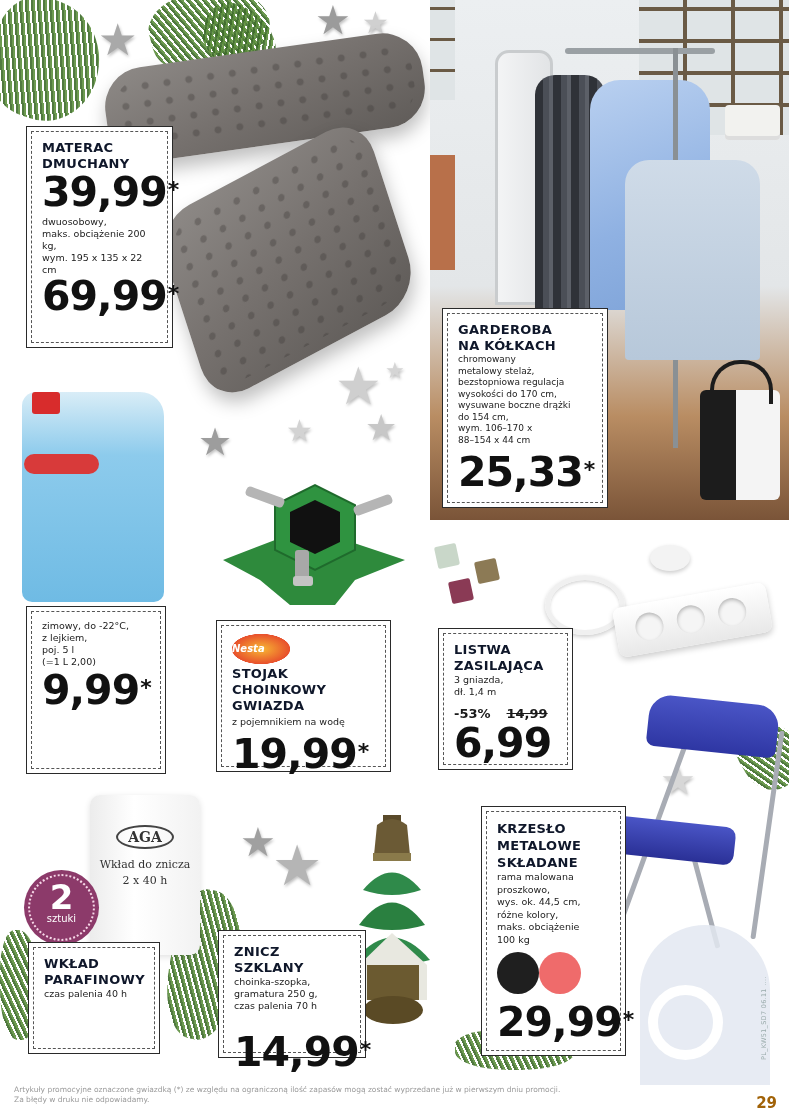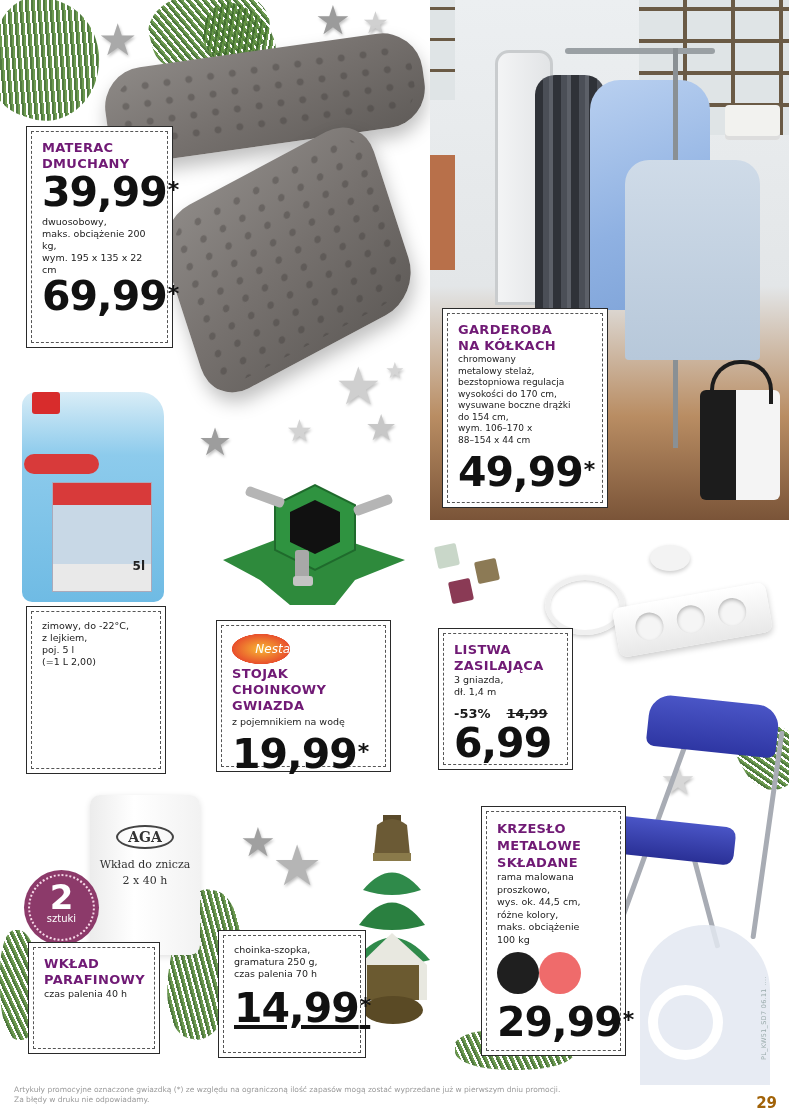--- a/index.html
+++ b/index.html
@@ -18,21 +18,21 @@
     width: 100%; height: 100%;
     padding: 8px 10px 6px 10px;
     position: relative;
   }
   .title {
     font-family: "DejaVu Sans", sans-serif;
     font-weight: bold;
     font-size: 13px;
     line-height: 16px;
     letter-spacing: 0.3px;
-    color: #701a75;
+    color: #0f172a;
     white-space: pre-line;
   }
   .desc {
     font-family: "DejaVu Sans", sans-serif;
     font-size: 9.5px;
     line-height: 12px;
     color: #222;
     white-space: pre-line;
   }
   .price {
@@ -200,21 +200,21 @@
   .badge-2 .num { font-weight: bold; font-size: 34px; line-height: 34px; margin-top: 10px; display: block; }
   .badge-2 .unit { font-size: 10px; display: block; margin-top: -1px; }
 
   .znicz {
     position: absolute; left: 355px; top: 815px; width: 75px; height: 210px;
   }
 
   .nesta-logo {
     position: absolute; left: 10px; top: 8px; width: 58px; height: 30px;
     background: radial-gradient(ellipse, #f7b733 0%, #e8502c 70%, transparent 72%);
-    color: #fff; font-weight: normal; font-size: 12px; text-align: right; line-height: 30px;
+    color: #fff; font-weight: bold; font-size: 10px; text-align: left; line-height: 30px;
     font-style: italic;
   }
 
   
   .footer-note {
     position: absolute; left: 14px; top: 1085px; width: 600px;
     font-size: 7.5px; line-height: 10px; color: #9a9a9a;
     font-family: "DejaVu Sans", sans-serif;
     white-space: pre-line;
   }
@@ -288,38 +288,36 @@
     <div class="title">GARDEROBA
 NA KÓŁKACH</div>
     <div class="desc" style="font-size:9px; line-height:11.5px;">chromowany
 metalowy stelaż,
 bezstopniowa regulacja
 wysokości do 170 cm,
 wysuwane boczne drążki
 do 154 cm,
 wym. 106–170 x
 88–154 x 44 cm</div>
-    <div class="price" style="margin-top:6px;"><span>49,99</span><span class="star">*</span></div>
+    <div class="price" style="margin-top:6px;"><span>25,33</span><span class="star">*</span></div>
   </div>
 </div>
 
 <div class="canister">
   <div class="cap"></div>
   <div class="spout"></div>
-  <div class="label">
-      <span>5l</span>
-    </div>
 </div>
 
 <div class="pbox" style="left:26px; top:606px; width:140px; height:168px;">
   <div class="pbox-inner">
     <div class="desc">zimowy, do -22°C,
 z lejkiem,
 poj. 5 l
 (=1 L 2,00)</div>
+    <div class="price" style="margin-top:2px;"><span>9,99</span><span class="star">*</span></div>
   </div>
 </div>
 
 <svg class="stand" viewBox="0 0 195 125">
   <polygon points="8,80 60,60 95,10 130,60 190,80 140,100 120,125 75,125 45,100" fill="#2e8a3c"></polygon>
   <polygon points="60,25 100,5 140,25 140,70 100,90 60,70" fill="#2f9340" stroke="#1f6a2c" stroke-width="2"></polygon>
   <polygon points="75,32 100,20 125,32 125,62 100,74 75,62" fill="#111"></polygon>
   <rect x="30" y="12" width="40" height="10" rx="4" fill="#b5b5b5" transform="rotate(20 50 17)"></rect>
   <rect x="138" y="20" width="40" height="10" rx="4" fill="#b5b5b5" transform="rotate(-20 158 25)"></rect>
   <rect x="80" y="70" width="14" height="32" rx="3" fill="#a8a8a8"></rect>
@@ -413,23 +411,24 @@
   <path d="M8 75 Q37 40 66 75 Q37 85 8 75 Z" fill="#2f8a4a"></path>
   <path d="M4 110 Q37 65 70 110 Q37 120 4 110 Z" fill="#2a8040"></path>
   <path d="M0 145 Q37 100 75 145 Q37 155 0 145 Z" fill="#2f8a4a"></path>
   <path d="M4 150 L37 118 L72 150 L72 185 L4 185 Z" fill="#e8e8e0"></path>
   <rect x="12" y="150" width="52" height="35" fill="#6b5a30"></rect>
   <ellipse cx="38" cy="195" rx="30" ry="14" fill="#5a4a25"></ellipse>
 </svg>
 
 <div class="pbox" style="left:218px; top:930px; width:148px; height:128px;">
   <div class="pbox-inner">
+    <div class="title">ZNICZ SZKLANY</div>
     <div class="desc">choinka-szopka,
 gramatura 250 g,
 czas palenia 70 h</div>
-    <div class="price" style="margin-top:8px;text-decoration:underline;"><span>14,99</span><span class="star">*</span></div>
+    <div class="price" style="margin-top:20px;"><span>14,99</span><span class="star">*</span></div>
   </div>
 </div>
 
 <div class="footer-note">Artykuły promocyjne oznaczone gwiazdką (*) ze względu na ograniczoną ilość zapasów mogą zostać wyprzedane już w pierwszym dniu promocji.
 Za błędy w druku nie odpowiadamy.</div>
 <div class="page-num">29</div>
 <div class="side-code">PL_KW51_SD7   06.11 ....</div>
 
 </body></html>

